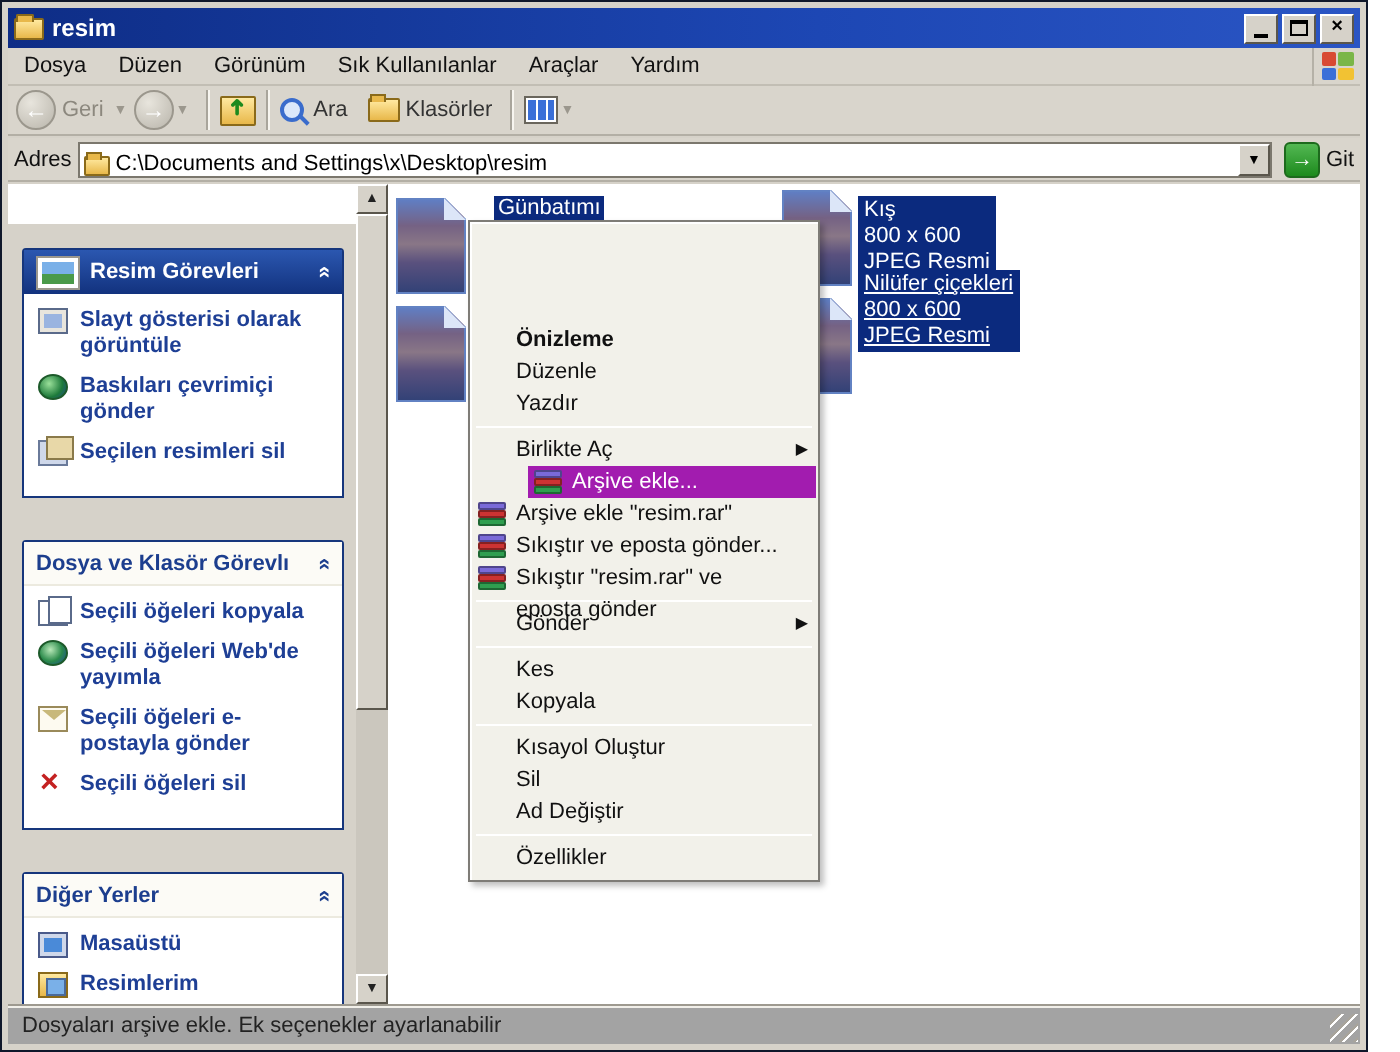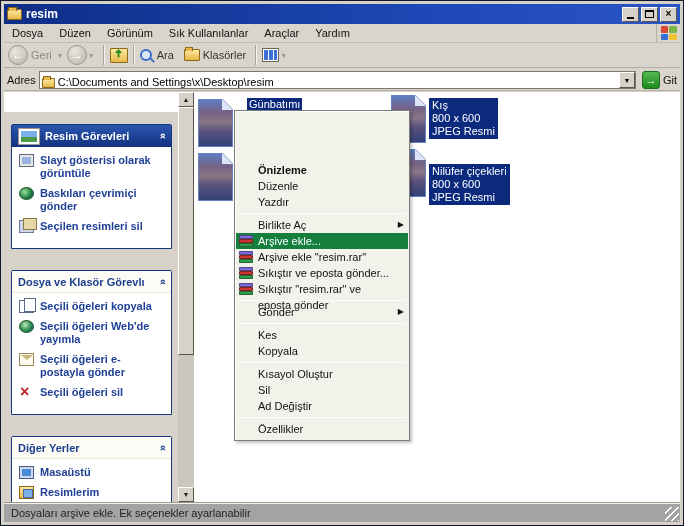--- a/index.html
+++ b/index.html
@@ -133,21 +133,21 @@
     padding:0 2px; z-index:1; white-space:nowrap; }
   .fileblock { position:absolute; background:#0b2a7e; color:#fff; font-size:11px; line-height:13px;
     padding:1px 3px; z-index:1; white-space:nowrap; }
 
   
   #ctxmenu { position:absolute; left:40px; top:18px; width:176px; z-index:10; background:#f2f1ea;
     border:1px solid #7e7c77; box-shadow:inset 1px 1px 0 #fff, 2px 2px 3px rgba(0,0,0,.25);
     padding:3px 1px; font-size:11px; color:#111; }
   .mrow { position:relative; height:16px; line-height:16px; padding-left:22px; padding-right:14px; }
   .mrow.bold { font-weight:bold;margin-top:48px; }
-  .mrow.hl { background:#15803d; color:#fff; }
+  .mrow.hl { background:#a21caf; color:#fff;margin-left:28px; }
   .marrow { position:absolute; right:4px; top:0; font-size:8px; }
   .msep { height:1px; background:#a8a49a; border-bottom:1px solid #fff; margin:3px 2px; }
   .winrar { position:absolute; left:3px; top:2px; width:14px; height:12px; }
   .winrar i { position:absolute; left:0; width:14px; height:4px; border-radius:1px; border:1px solid rgba(0,0,0,.35); }
   .winrar .b1 { top:0; background:#7a6ad8; }
   .winrar .b2 { top:4px; background:#cc3333; }
   .winrar .b3 { top:8px; background:#2f9e4f; }
 
   
   #statusbar { position:absolute; left:3px; right:3px; bottom:3px; height:20px; background:#a3a3a3;
@@ -325,21 +325,21 @@
         <div>Kış</div>
         <div>800 x 600</div>
         <div>JPEG Resmi</div>
       </div>
 
       <div class="thumb" style="left:197px; top:57px;">
         <span class="page"></span>
           <span class="tint"></span>
           <span class="fold"></span>
       </div>
-      <div class="fileblock" style="left:235px; top:72px;">
+      <div class="fileblock" style="left:235px; top:43px;text-decoration:underline;">
         <div>Nilüfer çiçekleri</div>
         <div>800 x 600</div>
         <div>JPEG Resmi</div>
       </div>
 
       <div id="ctxmenu">
         <div class="mrow bold">
           <span>Önizleme</span>
         </div>
         <div class="mrow">

